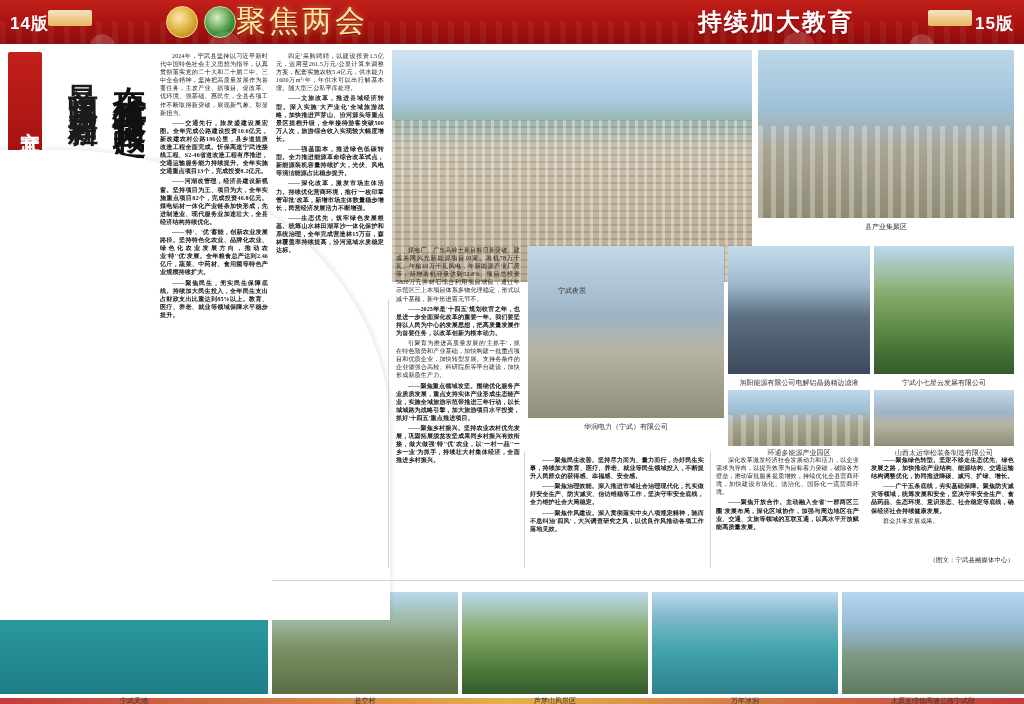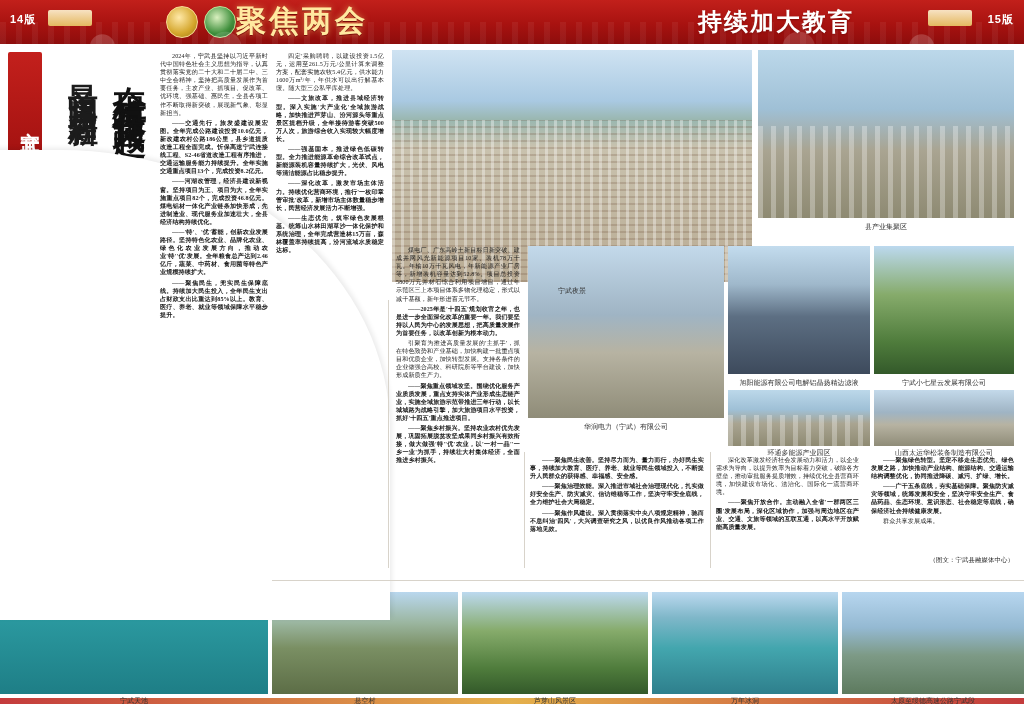--- a/index.html
+++ b/index.html
@@ -33,21 +33,21 @@
   .masthead:after{
     content:"";position:absolute;left:0;bottom:0;width:1024px;height:14px;
     background:
       radial-gradient(circle at 10% 120%, rgba(255,255,255,.18) 0 12px, transparent 13px),
       radial-gradient(circle at 22% 130%, rgba(255,255,255,.14) 0 16px, transparent 17px),
       radial-gradient(circle at 78% 130%, rgba(255,255,255,.14) 0 16px, transparent 17px),
       radial-gradient(circle at 90% 120%, rgba(255,255,255,.18) 0 12px, transparent 13px);
   }
   .page-no{
     position:absolute;top:12px;
-    font-size:11px;color:#ffffff;font-weight:bold;letter-spacing:1px;
+    font-size:17px;color:#ffffff;font-weight:bold;letter-spacing:1px;
     font-family:"Liberation Sans", sans-serif;
   }
   .page-no.left{left:10px;}
   .page-no.right{right:10px;}
   .mini-logo{
     position:absolute;top:10px;height:16px;width:44px;
     background:linear-gradient(180deg,#fdf3d2,#e9c766);
     border-radius:2px;opacity:.92;
   }
   .mini-logo.left{left:48px;}
@@ -59,21 +59,21 @@
     width:30px;height:30px;border-radius:50%;
     background:radial-gradient(circle at 40% 35%,#ffe9a8,#d4a62c 60%,#9d7412 100%);
     border:1px solid #f7dc96;
   }
   .emblem.green{
     background:radial-gradient(circle at 40% 35%,#d9f0bf,#3f8f3c 60%,#1f5a22 100%);
     border-color:#bde49a;
   }
   .mast-title{
     position:absolute;left:236px;top:4px;
-    font-size:30px;line-height:34px;color:#ffe9a0;font-weight:bold;
+    font-size:30px;line-height:34px;color:#ffe9a0;font-weight:normal;
     letter-spacing:3px;
     text-shadow:0 1px 0 #7d0a08, 0 0 6px rgba(255,220,120,.55);
   }
   .mast-sub{
     position:absolute;right:170px;top:8px;
     font-size:24px;line-height:28px;color:#ffffff;font-weight:bold;letter-spacing:2px;
     text-shadow:0 1px 2px rgba(120,10,8,.8);
   }
 
   

